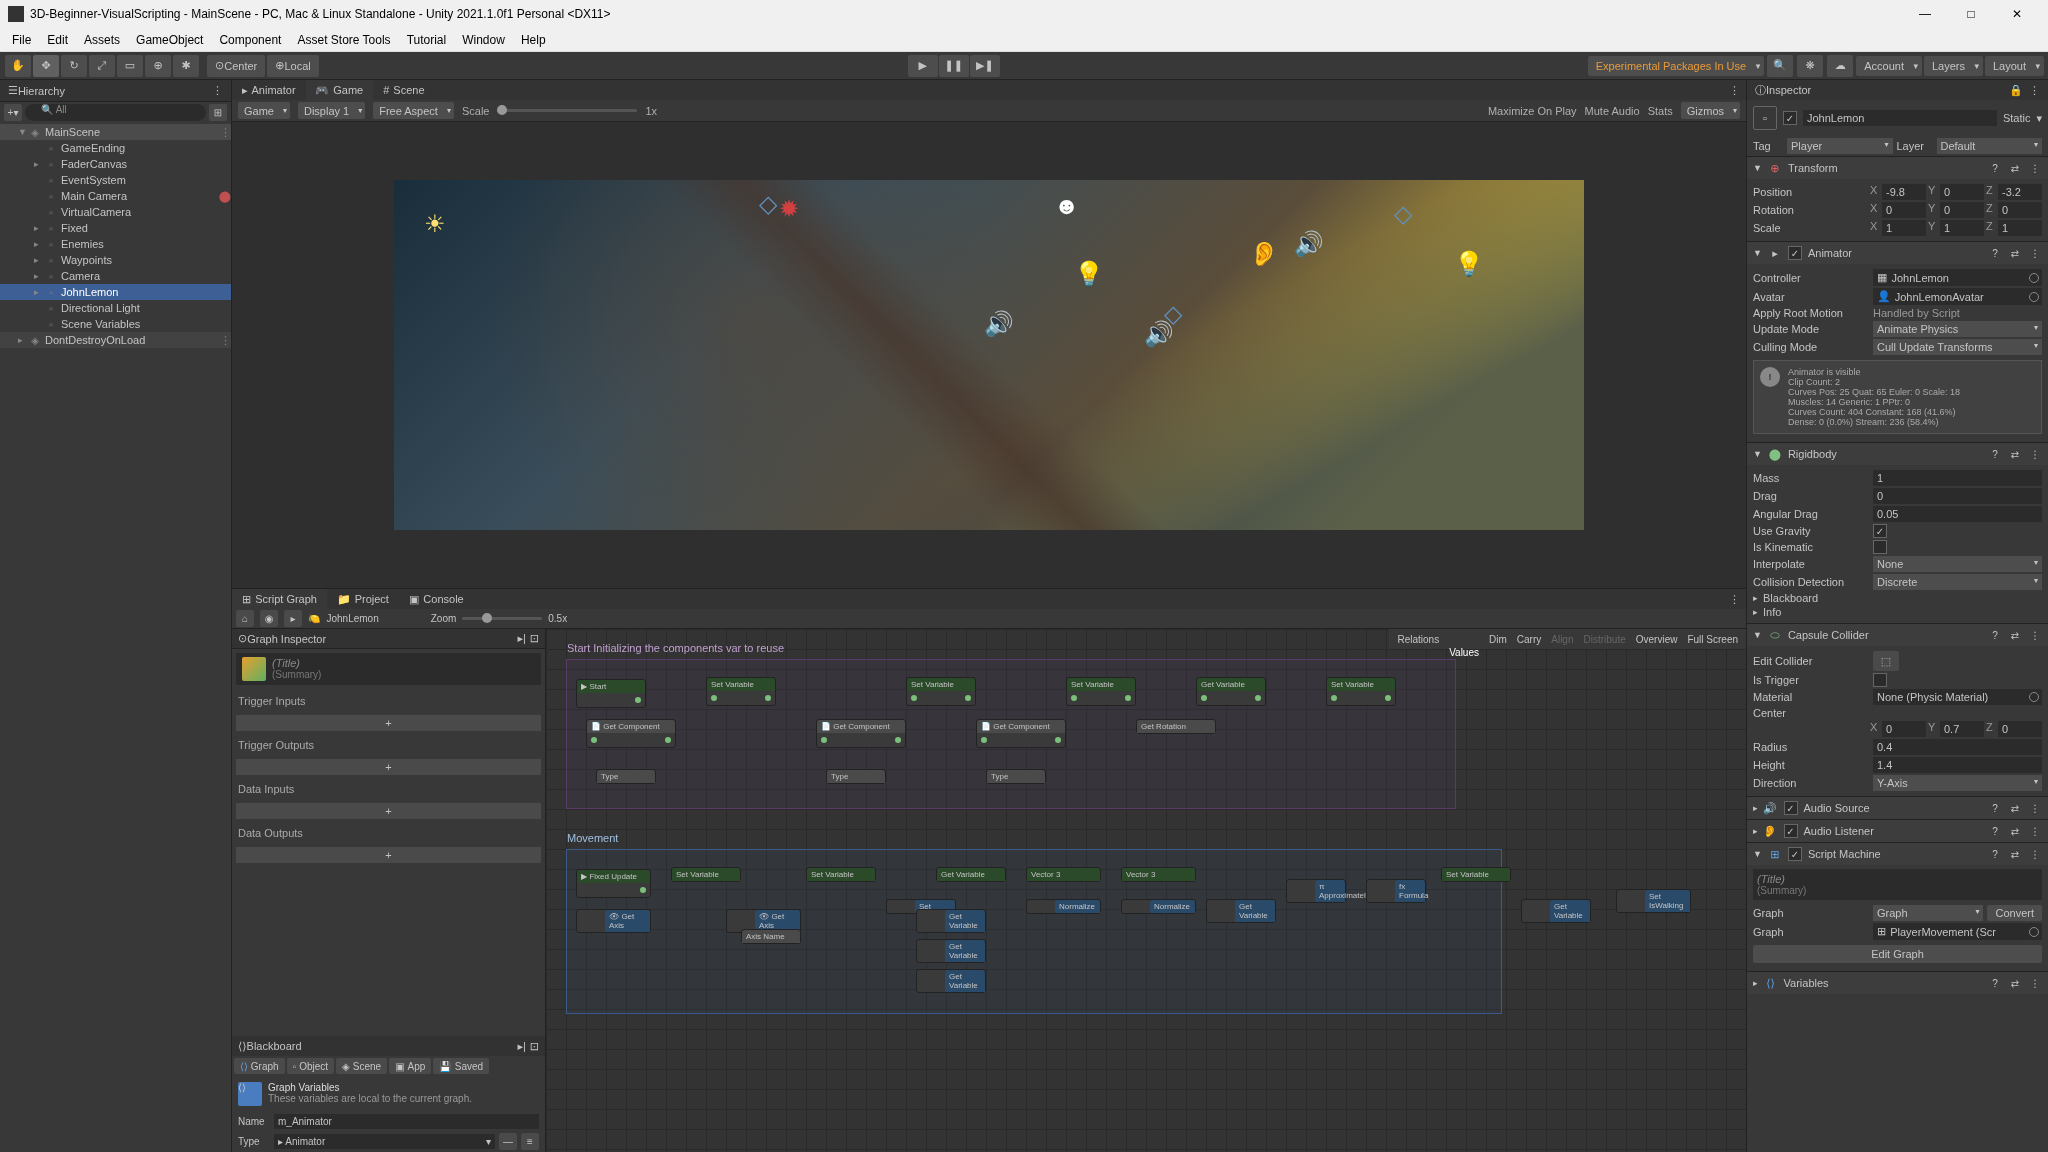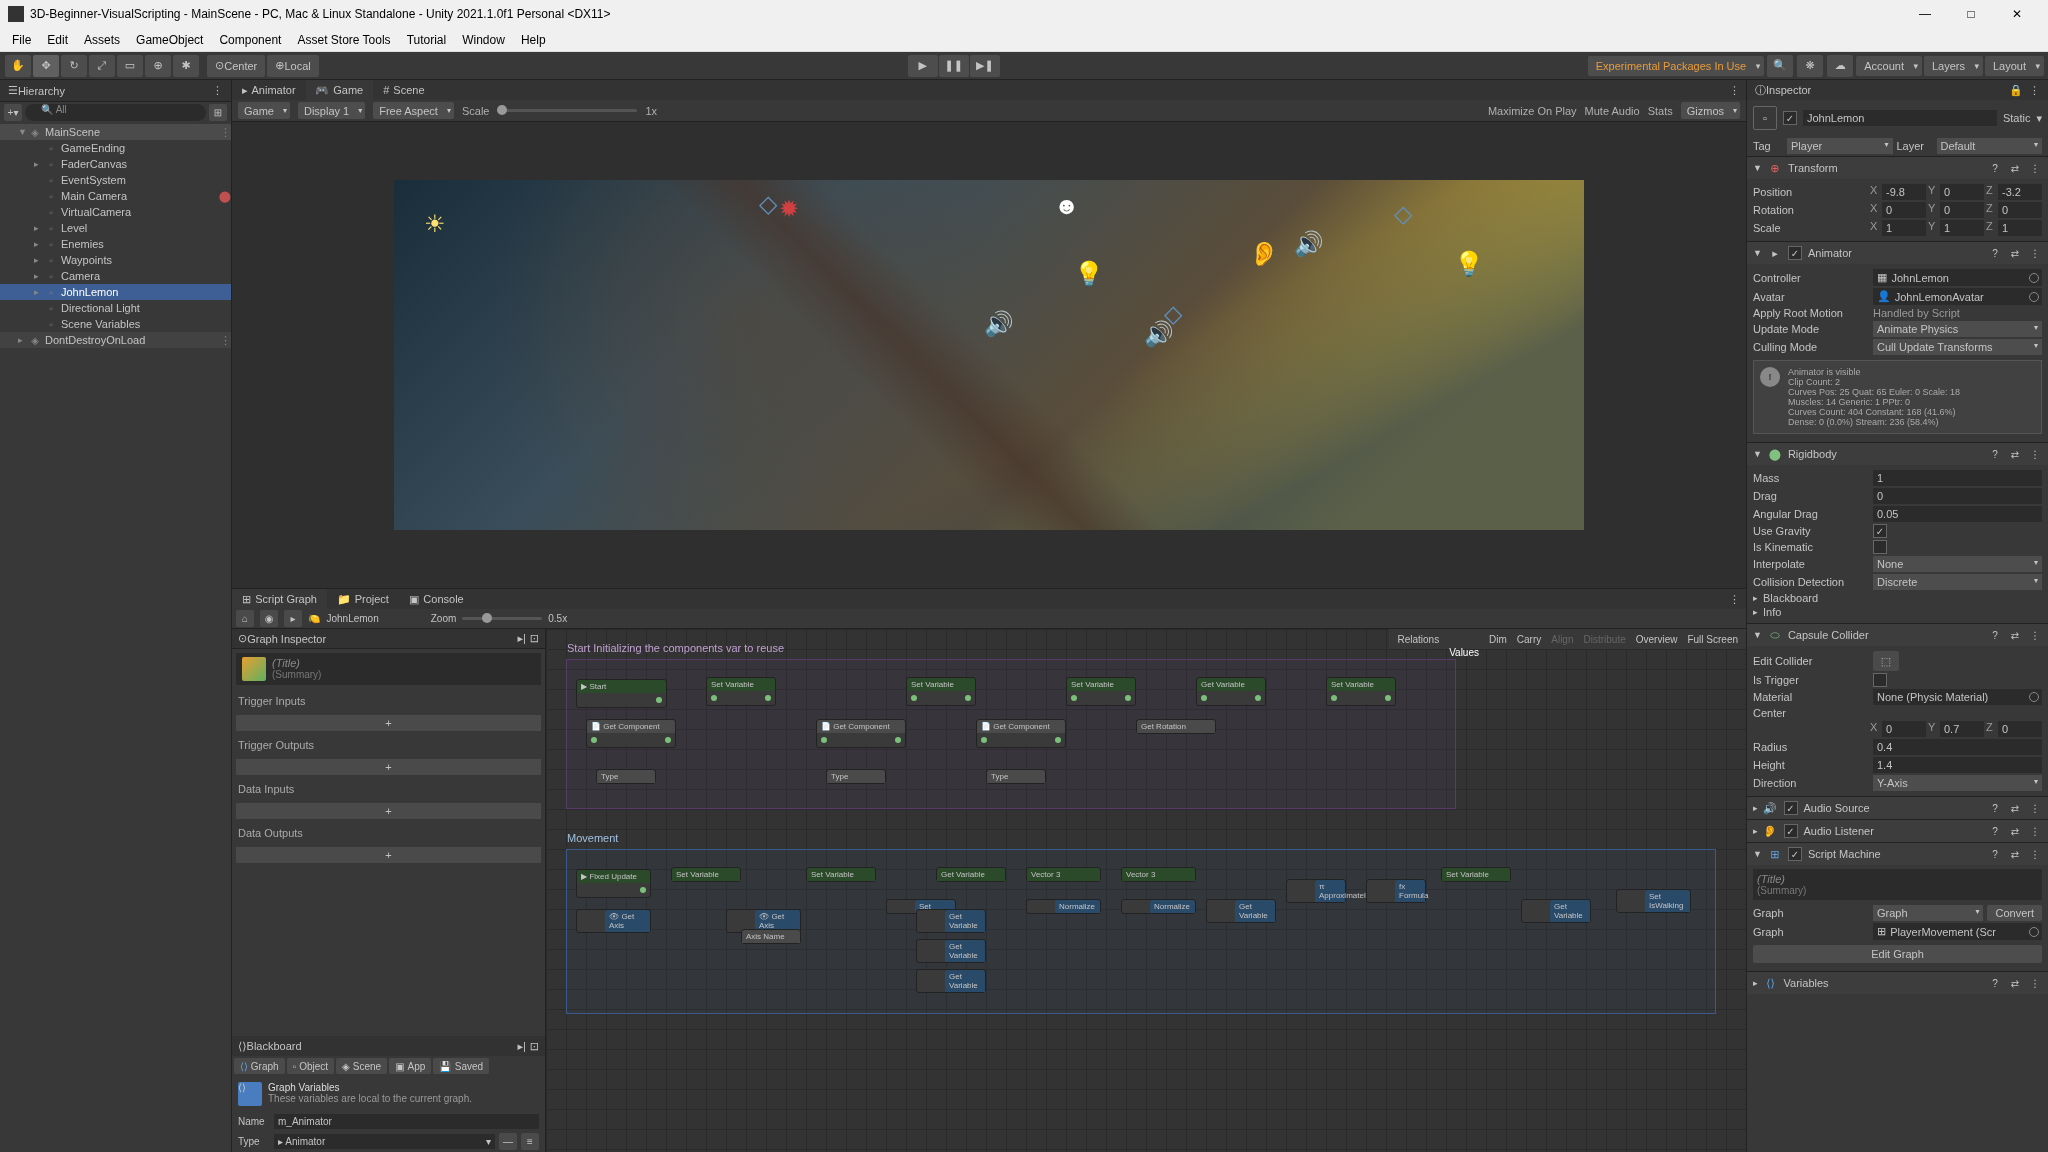--- a/index.html
+++ b/index.html
@@ -263,21 +263,21 @@
         </div>
       <div class="tree-row">
           <span class="indent" style="width:40px"></span>
           <span class="cube-icon">▫</span>
           <span>VirtualCamera</span>
         </div>
       <div class="tree-row">
           <span class="indent" style="width:30px"></span>
           <span class="arrow">▸</span>
           <span class="cube-icon">▫</span>
-          <span>Level</span>
+          <span>Fixed</span>
         </div>
       <div class="tree-row">
           <span class="indent" style="width:30px"></span>
           <span class="arrow">▸</span>
           <span class="cube-icon">▫</span>
           <span>Enemies</span>
         </div>
       <div class="tree-row">
           <span class="indent" style="width:30px"></span>
           <span class="arrow">▸</span>
@@ -493,21 +493,21 @@
             <span>Carry</span>
             <span style="color:#666">Align</span>
             <span style="color:#666">Distribute</span>
             <span>Overview</span>
             <span>Full Screen</span>
           </div>
 
           <div class="graph-group" style="top:30px;left:20px;width:890px;height:150px;">
             <div class="graph-group-label">Start Initializing the components var to reuse</div>
           </div>
-          <div class="graph-node" style="top:50px;left:30px;width:91px">
+          <div class="graph-node" style="top:50px;left:30px;width:70px">
               <div class="node-hdr">▶ Start</div>
               <div class="node-body">
                 <div class="port-row">
                   <span></span>
                   <span class="port"></span>
                 </div>
               </div>
             </div>
           <div class="graph-node" style="top:48px;left:160px;width:70px">
               <div class="node-hdr">Set Variable</div>
@@ -587,21 +587,21 @@
           <div class="graph-node" style="top:48px;left:780px;width:70px">
               <div class="node-hdr">Set Variable</div>
               <div class="node-body">
                 <div class="port-row">
                   <span class="port"></span>
                   <span class="port"></span>
                 </div>
               </div>
             </div>
 
-          <div class="graph-group movement" style="top:220px;left:20px;width:1150px;height:165px;">
+          <div class="graph-group movement" style="top:220px;left:20px;width:936px;height:165px;">
             <div class="graph-group-label" style="color:#a0c0e0">Movement</div>
           </div>
           <div class="graph-node" style="top:240px;left:30px;width:75px">
               <div class="node-hdr">▶ Fixed Update</div>
               <div class="node-body">
                 <div class="port-row">
                   <span></span>
                   <span class="port"></span>
                 </div>
               </div>

